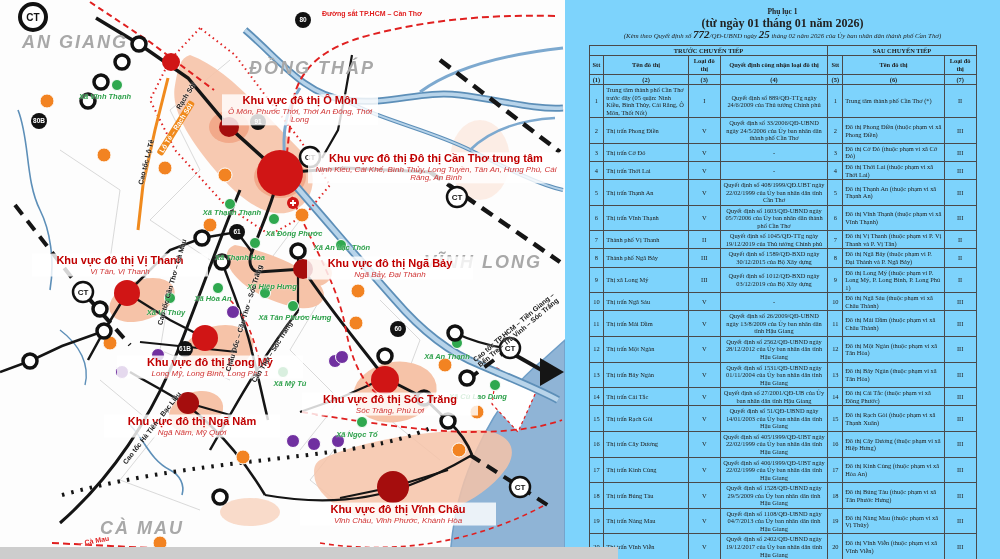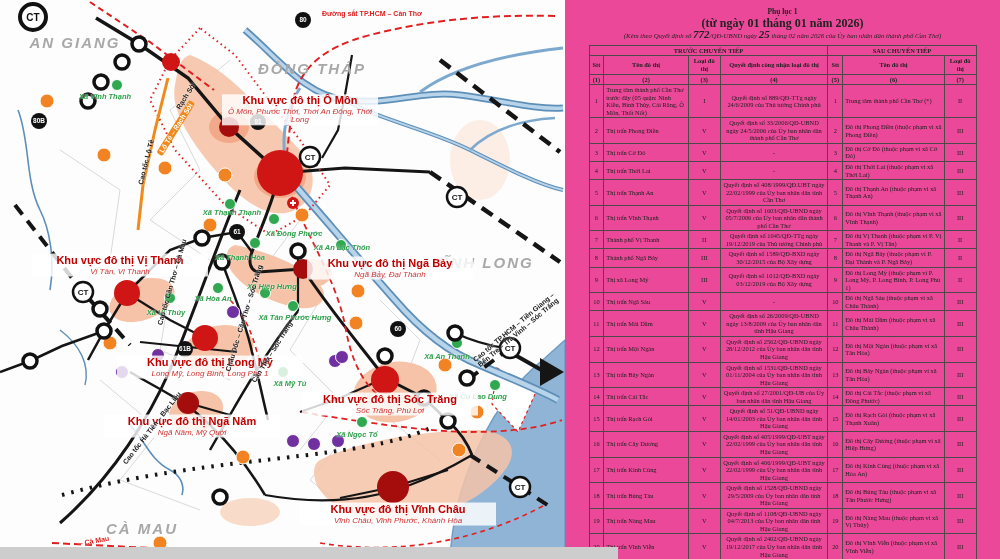--- a/index.html
+++ b/index.html
@@ -2,34 +2,34 @@
 <html><head>
 <meta charset="utf-8">
 <style>
   html,body{margin:0;padding:0;background:#ffffff;}
   .stage{position:relative;width:1000px;height:559px;overflow:hidden;background:#ffffff;
          font-family:"Liberation Sans",sans-serif;}
   
   .map-pane{position:absolute;left:0;top:0;width:565px;height:559px;background:#fdfdfd;overflow:hidden;}
   .map-pane svg{position:absolute;left:0;top:0;}
   .province{position:absolute;transform:translate(-50%,-50%);color:#a8a8a8;font-weight:bold;
-            font-style:italic;font-size:15px;letter-spacing:2px;white-space:nowrap;}
+            font-style:italic;font-size:18px;letter-spacing:2px;white-space:nowrap;}
   .commune{position:absolute;transform:translate(-50%,-50%);color:#2fa14c;font-weight:bold;
            font-style:italic;font-size:7.5px;white-space:nowrap;text-shadow:0 0 2px #fff;}
   .urban-label{position:absolute;transform:translate(-50%,-50%);text-align:center;
                background:rgba(255,255,255,0.82);padding:1px 3px;line-height:1.05;}
   .urban-label .t{color:#c00000;font-weight:bold;font-size:11px;}
   .urban-label .s{color:#d03434;font-style:italic;font-size:8px;margin-top:1px;}
   .roadlbl{position:absolute;color:#1a1a1a;font-weight:bold;font-size:7px;white-space:nowrap;
            text-shadow:0 0 2px #fff;line-height:1.05;}
   .roadlbl.red{color:#e02020;}
   .roadlbl.plate{background:#f08a1d;color:#fff;padding:0 3px;border-radius:2px;text-shadow:none;}
   .roadlbl.wrap{white-space:normal;text-align:center;}
   
-  .doc-pane{position:absolute;left:565px;top:0;width:435px;height:559px;background:#ec4899;
+  .doc-pane{position:absolute;left:565px;top:0;width:435px;height:559px;background:#7dd3fc;
             font-family:"Liberation Serif",serif;color:#222;}
   .doc-head{text-align:center;padding-top:7px;line-height:1.25;}
   .doc-t1{font-weight:bold;font-size:7.5px;}
   .doc-t2{font-weight:bold;font-size:8px;}
   .doc-t3{font-weight:bold;font-size:12px;}
   .doc-sub{font-style:italic;font-size:6.8px;margin-top:1px;}
   .doc-sub .hand{font-size:11px;font-weight:bold;line-height:0;}
   table.appx{border-collapse:collapse;table-layout:fixed;margin:4px auto 0 auto;width:388px;}
   table.appx th,table.appx td{border:1px solid #4a4a4a;font-size:6.4px;line-height:1.18;
             padding:1px 2px;vertical-align:middle;word-wrap:break-word;}
@@ -250,20 +250,24 @@
       <div class="commune" style="left: 166px; top: 312px;">Xã Vị Thủy</div>
       <div class="commune" style="left: 295px; top: 317px;">Xã Tân Phước Hưng</div>
       <div class="commune" style="left: 290px; top: 383px;">Xã Mỹ Tú</div>
       <div class="commune" style="left: 357px; top: 434px;">Xã Ngọc Tố</div>
       <div class="commune" style="left: 447px; top: 356px;">Xã An Thạnh</div>
       <div class="commune" style="left: 478px; top: 396px;">Xã Cù Lao Dung</div>
       <div class="urban-label" style="left: 300px; top: 110px; width: 150px;">
         <div class="t">Khu vực đô thị Ô Môn</div>
         <div class="s">Ô Môn, Phước Thới, Thới An Đông, Thới Long</div>
       </div>
+      <div class="urban-label" style="left: 436px; top: 168px; width: 250px;">
+        <div class="t">Khu vực đô thị Đô thị Cần Thơ trung tâm</div>
+        <div class="s">Ninh Kiều, Cái Khế, Bình Thủy, Long Tuyền, Tân An, Hưng Phú, Cái Răng, An Bình</div>
+      </div>
       <div class="urban-label" style="left: 120px; top: 265px; width: 170px;">
         <div class="t">Khu vực đô thị Vị Thanh</div>
         <div class="s">Vị Tân, Vị Thanh</div>
       </div>
       <div class="urban-label" style="left: 390px; top: 268px; width: 160px;">
         <div class="t">Khu vực đô thị Ngã Bảy</div>
         <div class="s">Ngã Bảy, Đại Thành</div>
       </div>
       <div class="urban-label" style="left: 210px; top: 367px; width: 180px;">
         <div class="t">Khu vực đô thị Long Mỹ</div>

